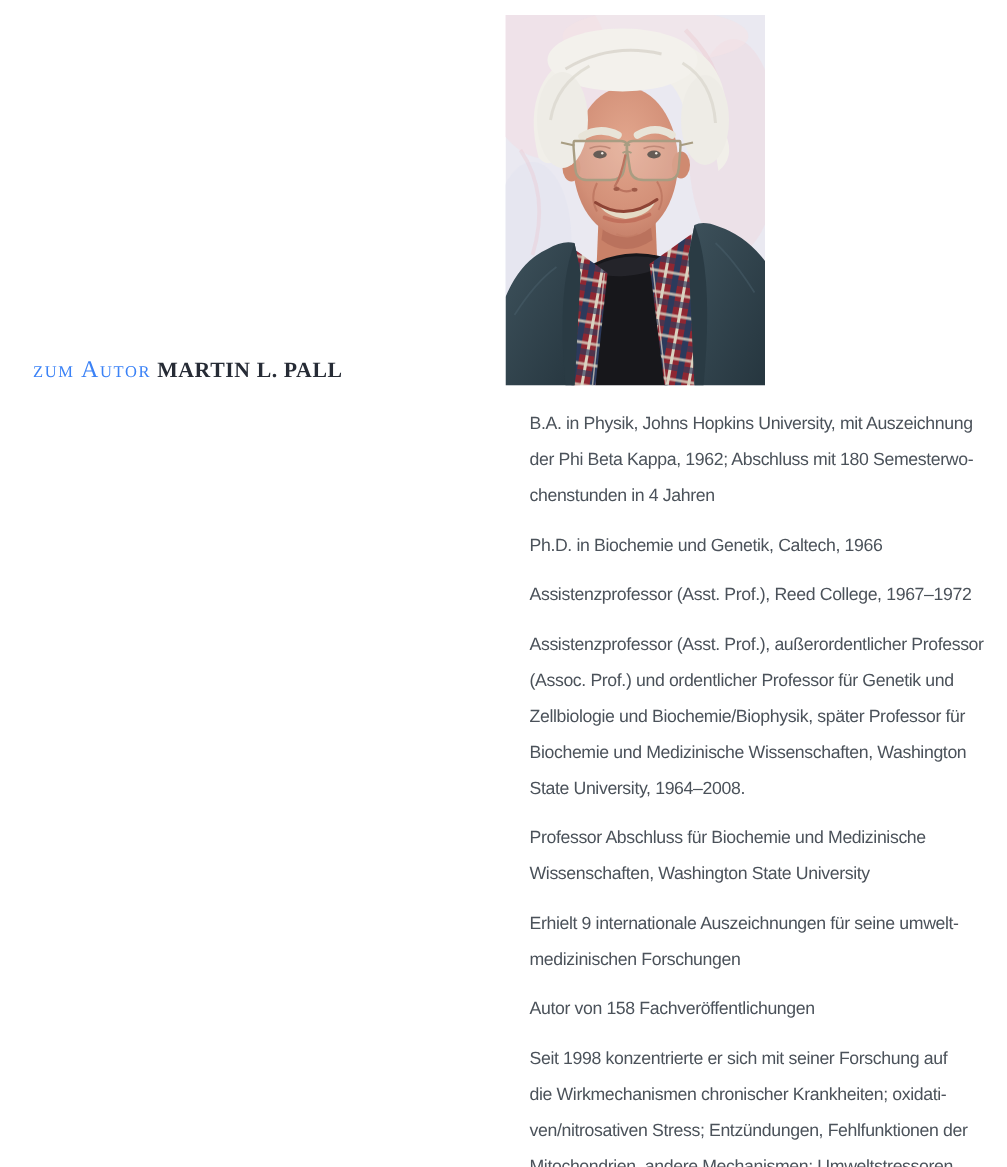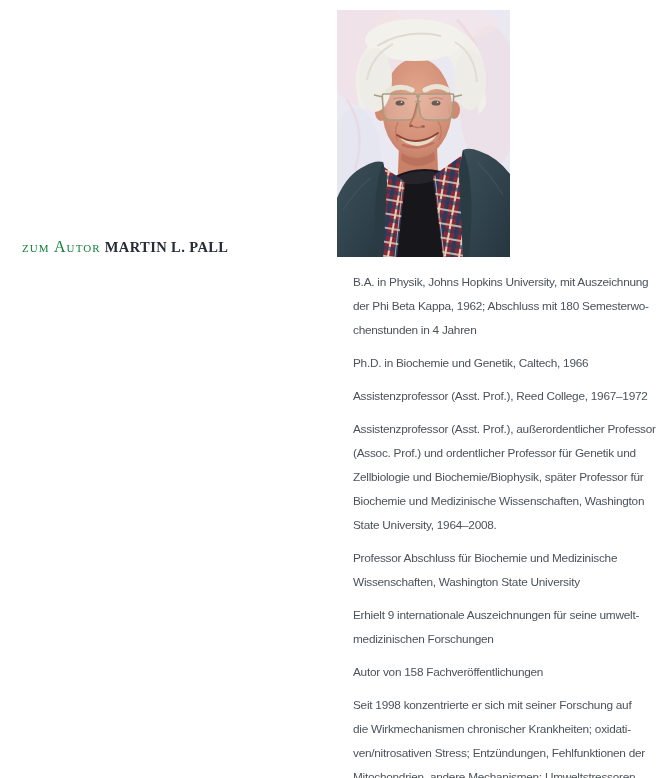--- a/index.html
+++ b/index.html
@@ -19,21 +19,21 @@
     left: 22px;
     top: 238px;
     white-space: nowrap;
     color: #2e333d;
   }
   .h-prefix {
     font-family: "Liberation Serif", serif;
     font-variant: small-caps;
     font-size: 16px;
     letter-spacing: 1.1px;
-    color: #15803d;
+    color: #3b82f6;
   }
   .h-name {
     font-family: "Liberation Serif", serif;
     font-weight: bold;
     font-size: 14.5px;
     letter-spacing: 0.4px;
     color: #262b35;
     margin-left: 4px;
   }
 

